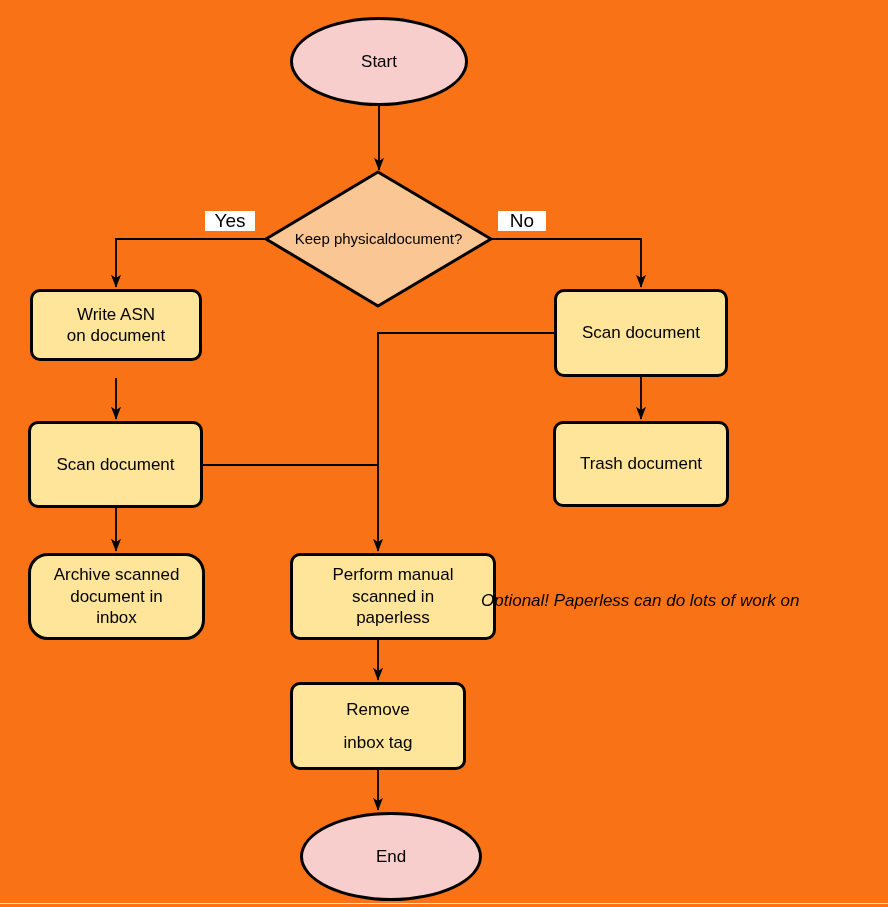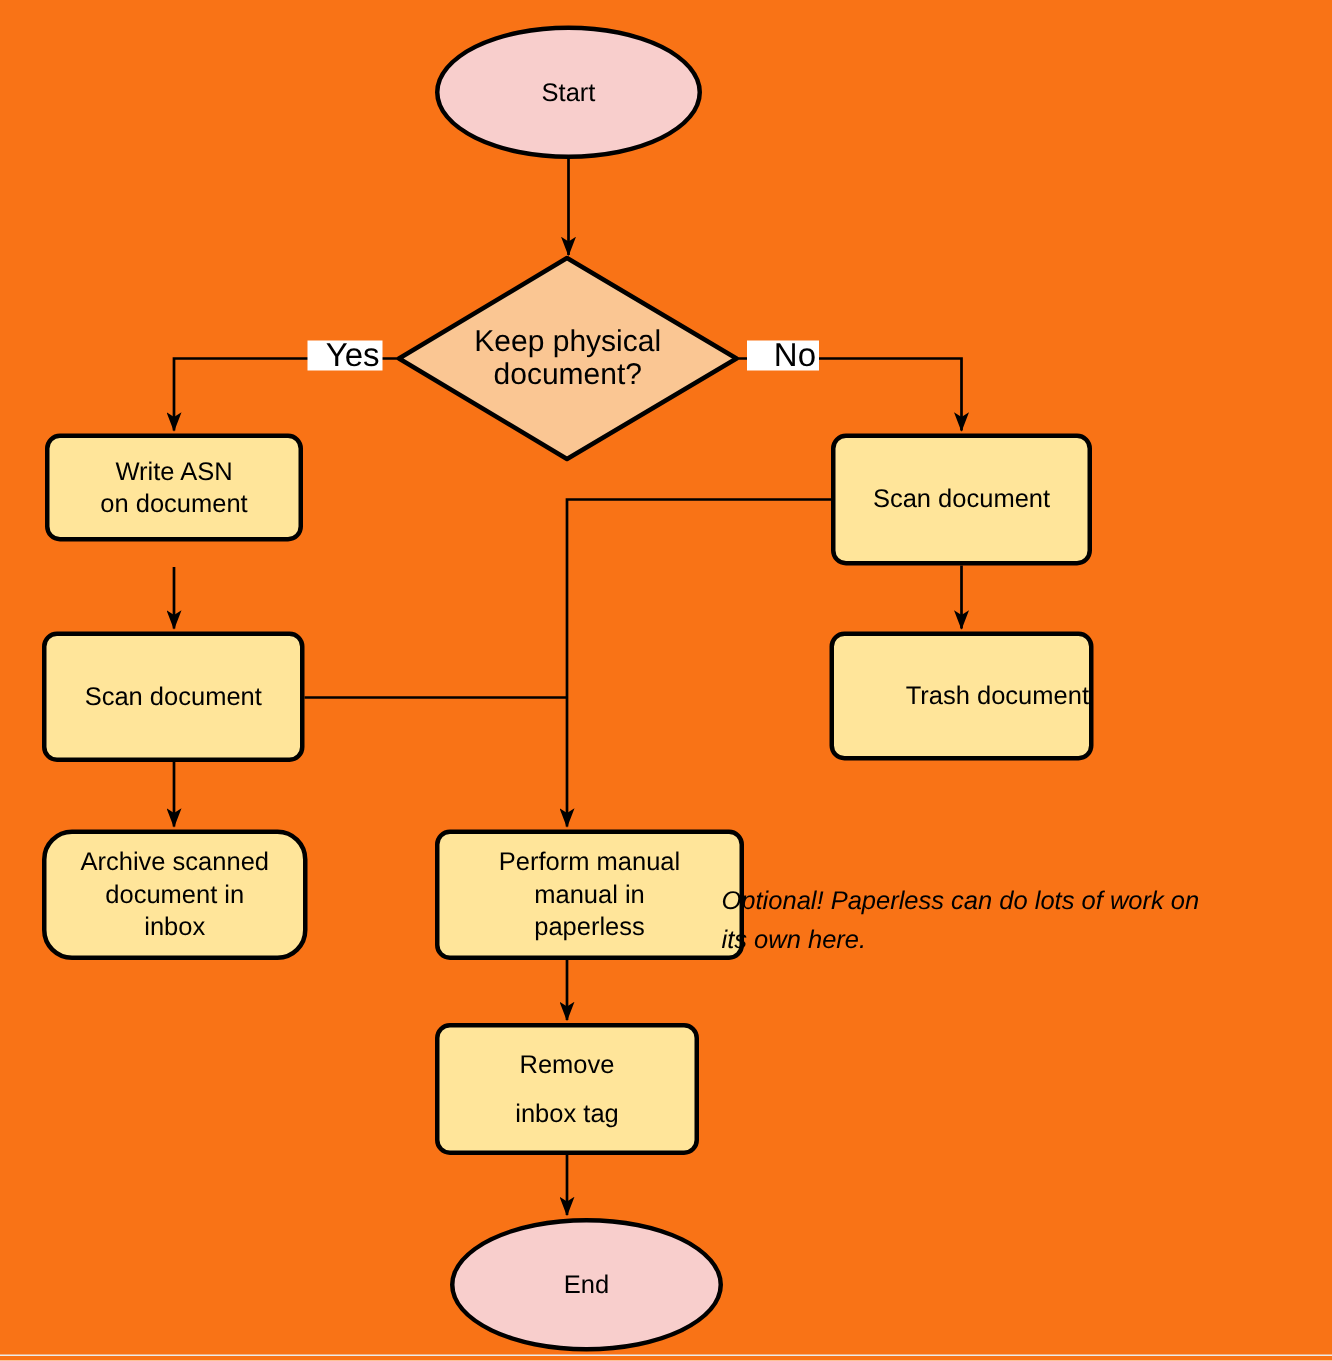--- a/index.html
+++ b/index.html
@@ -37,34 +37,33 @@
   }
   .terminal {
     border-radius: 50%;
     background: var(--terminal-fill, #F8CECC);
   }
   .decision-label {
     position: absolute;
     background: transparent;
     border: none;
     display: flex;
-    flex-direction: column;
+    flex-direction: row;
     align-items: center;
     justify-content: center;
-    font-size: 20px;
+    font-size: 15px;
     line-height: 22px;
   }
   .edge-label {
     position: absolute;
-    font-size: 22px;
+    font-size: 19px;
     line-height: 20px;
-    text-align: right;
+    text-align: center;
     background: #fff;
     padding: 0 2px;
-    margin-top: 16px;
   }
   .note {
     position: absolute;
     font-size: 17px;
     font-style: italic;
     line-height: 26px;
     white-space: nowrap;
   }
   .bottom-hairline {
     position: absolute;
@@ -125,38 +124,37 @@
   <div class="node" style="left:28px; top:553px; width:177px; height:87px;border-radius:20px;">
     <div>Archive scanned</div>
     <div>document in</div>
     <div>inbox</div>
   </div>
 
   <div class="node" style="left:554px; top:289px; width:174px; height:88px;">
     <div>Scan document</div>
   </div>
 
-  <div class="node" style="left:553px; top:421px; width:176px; height:86px;align-items:flex-end;">
+  <div class="node" style="left:553px; top:421px; width:176px; height:86px;">
     <div>Trash document</div>
   </div>
 
   <div class="node" style="left:290px; top:553px; width:206px; height:87px;">
     <div>Perform manual</div>
-    <div>manual in</div>
+    <div>scanned in</div>
     <div>paperless</div>
   </div>
 
   <div class="node" style="left:290px; top:682px; width:176px; height:88px;gap:12px;">
     <div>Remove</div>
     <div>inbox tag</div>
   </div>
 
   <div class="node terminal" style="left:300px; top:812px; width:182px; height:89px;">
     <div>End</div>
   </div>
 
   <div class="note" style="left:481px; top:588px;">
     <div>Optional! Paperless can do lots of work on</div>
-    <div>its own here.</div>
   </div>
 
   <div class="bottom-hairline"></div>
 </div>
 
 </body></html>

